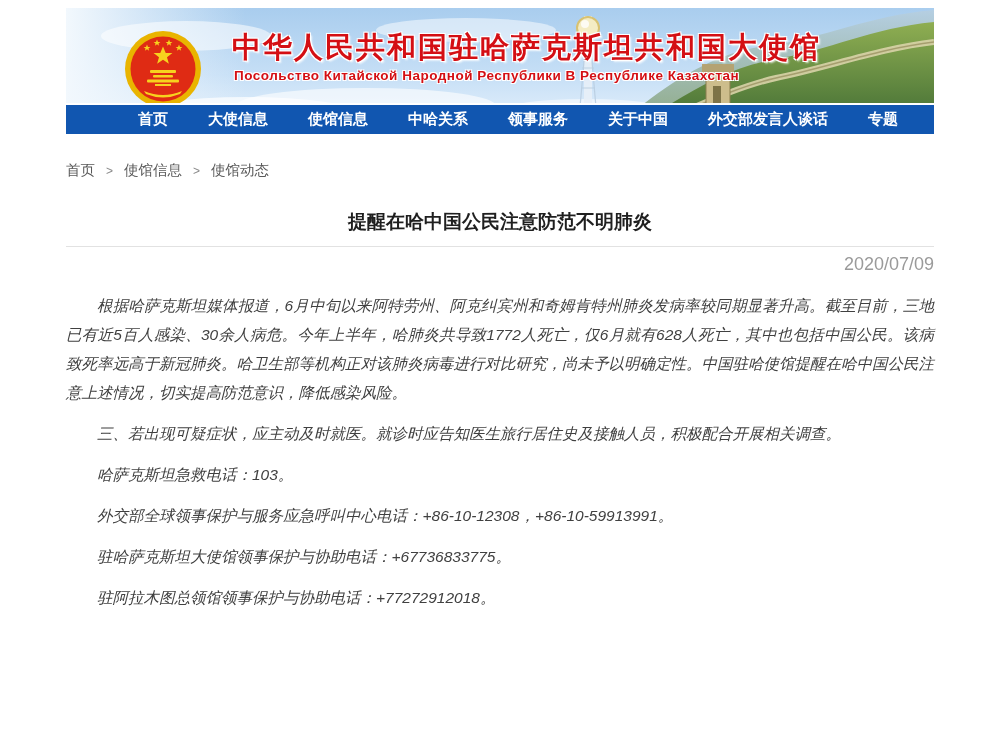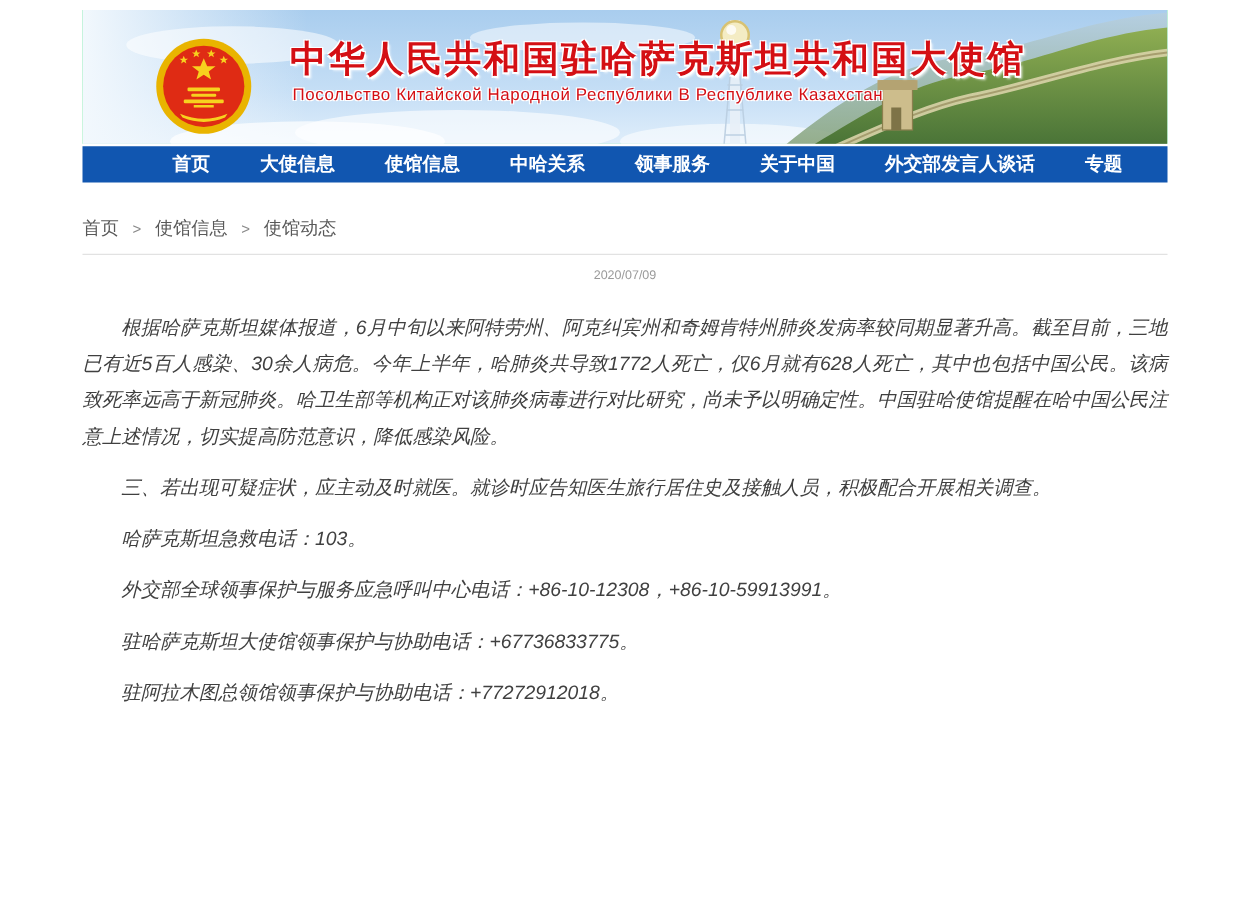--- a/index.html
+++ b/index.html
@@ -4,31 +4,31 @@
 <style>
   html,body{margin:0;padding:0;}
   body{
     width:1000px;height:734px;background:#ffffff;
     font-family:"Liberation Sans","DejaVu Sans",sans-serif;
     overflow:hidden;
   }
   .page{width:868px;margin:0 auto;padding-top:8px;}
 
   
-  .banner{position:relative;height:107px;overflow:hidden;background:#86efac;}
+  .banner{position:relative;height:95px;overflow:hidden;background:#86efac;}
   .banner svg{position:absolute;inset:0;display:block;}
   .banner-title-cn{
     position:absolute;left:166px;top:20px;
     font-size:29px;font-weight:bold;color:#d40f14;letter-spacing:2px;
     text-shadow:1px 1px 0 #fff,-1px -1px 0 #fff,1px -1px 0 #fff,-1px 1px 0 #fff,2px 2px 2px rgba(255,255,255,.8);
     white-space:nowrap;
   }
   .banner-title-ru{
     position:absolute;left:168px;top:60px;
-    font-size:13.5px;font-weight:normal;color:#d40f14;letter-spacing:.5px;
+    font-size:13.5px;font-weight:bold;color:#d40f14;letter-spacing:.5px;
     text-shadow:1px 1px 0 #fff,-1px -1px 0 #fff,1px -1px 0 #fff,-1px 1px 0 #fff;
     white-space:nowrap;
   }
 
   
   .nav{
     margin-top:2px;height:29px;background:#1156b0;
     display:flex;align-items:center;justify-content:space-between;
     padding:0 36px 0 72px;box-sizing:border-box;
   }
@@ -44,21 +44,21 @@
   }
   .crumb{cursor:pointer;}
   .crumb-sep{color:#8a8a8a;font-size:12px;}
 
   
   .article-title{
     margin-top:29px;text-align:center;
     font-size:19px;font-weight:bold;color:#1f1f1f;line-height:26px;
   }
   .title-divider{margin-top:11px;border:none;border-top:1px solid #e2e2e2;height:0;}
-  .article-date{margin-top:7px;text-align:center;font-size:10px;color:#9a9a9a;line-height:18px;}
+  .article-date{margin-top:7px;text-align:right;font-size:18px;color:#9a9a9a;line-height:18px;}
   .article-body{margin-top:18px;font-size:15.5px;color:#404040;line-height:29px;text-align:justify;}
   .article-body p{margin:0 0 12px 0;text-indent:2em;font-style:italic;}
 </style>
 </head>
 <body>
 
 <div class="page">
 
   <div class="banner">
     <svg width="868" height="122" viewBox="0 0 868 122" preserveAspectRatio="none">
@@ -146,20 +146,21 @@
   </div>
 
   <div class="breadcrumb">
     <span class="crumb">首页</span>
     <span class="crumb-sep">&gt;</span>
     <span class="crumb">使馆信息</span>
     <span class="crumb-sep">&gt;</span>
     <span class="crumb">使馆动态</span>
   </div>
 
+  <div class="article-title">提醒在哈中国公民注意防范不明肺炎</div>
   <hr class="title-divider">
   <div class="article-date">2020/07/09</div>
 
   <div class="article-body">
     <p>根据哈萨克斯坦媒体报道，6月中旬以来阿特劳州、阿克纠宾州和奇姆肯特州肺炎发病率较同期显著升高。截至目前，三地已有近5百人感染、30余人病危。今年上半年，哈肺炎共导致1772人死亡，仅6月就有628人死亡，其中也包括中国公民。该病致死率远高于新冠肺炎。哈卫生部等机构正对该肺炎病毒进行对比研究，尚未予以明确定性。中国驻哈使馆提醒在哈中国公民注意上述情况，切实提高防范意识，降低感染风险。</p>
     <p>三、若出现可疑症状，应主动及时就医。就诊时应告知医生旅行居住史及接触人员，积极配合开展相关调查。</p>
     <p>哈萨克斯坦急救电话：103。</p>
     <p>外交部全球领事保护与服务应急呼叫中心电话：+86-10-12308，+86-10-59913991。</p>
     <p>驻哈萨克斯坦大使馆领事保护与协助电话：+67736833775。</p>
     <p>驻阿拉木图总领馆领事保护与协助电话：+77272912018。</p>

